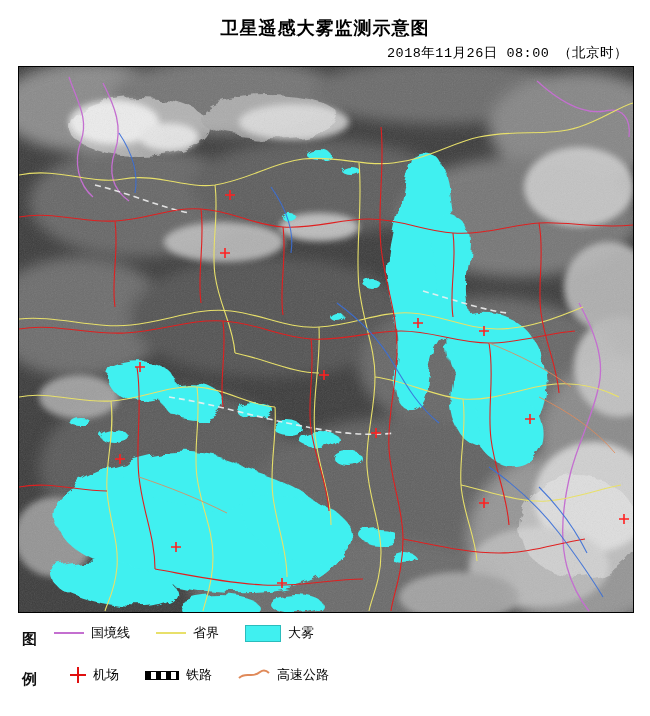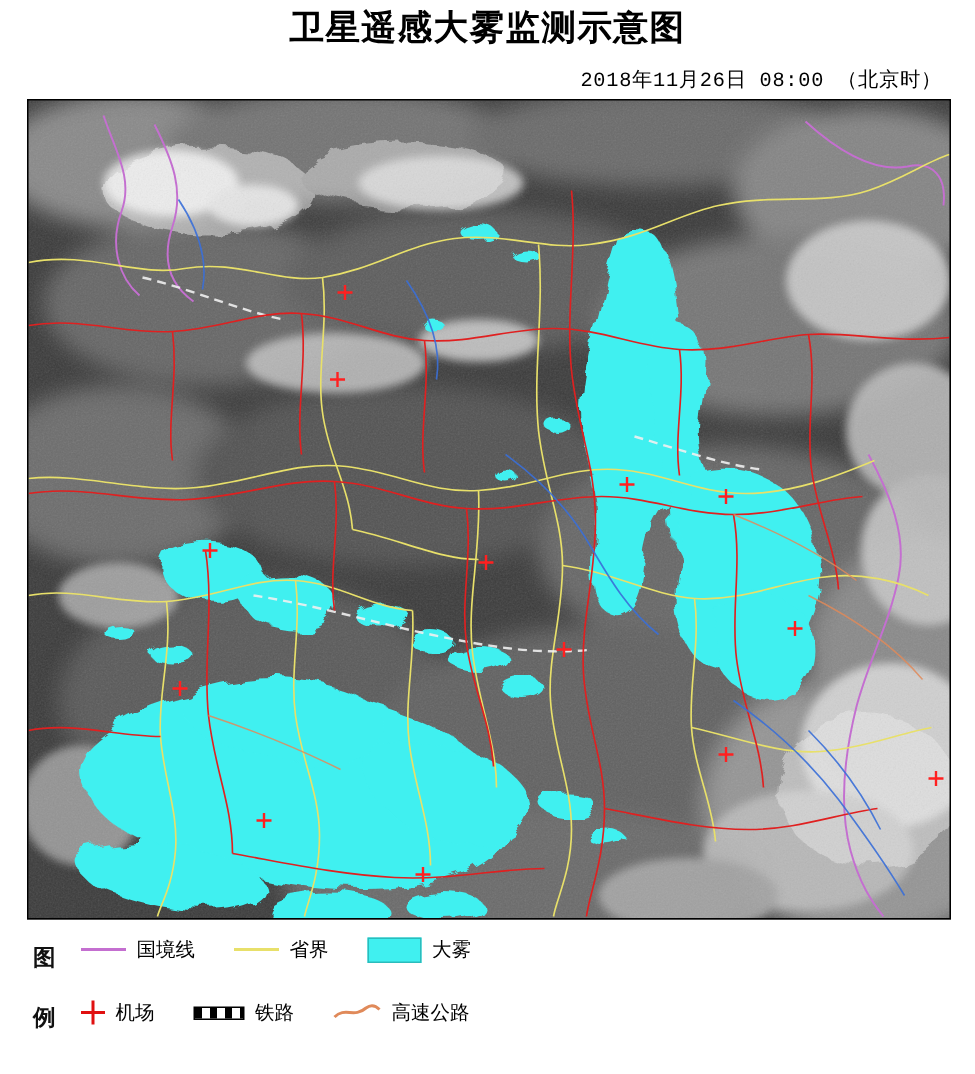--- a/index.html
+++ b/index.html
@@ -5,23 +5,23 @@
   html,body{margin:0;padding:0;}
   body{
     width:650px;height:716px;
     background:#ffffff;
     font-family:"Liberation Sans","DejaVu Sans",sans-serif;
     color:#111;
     overflow:hidden;
     position:relative;
   }
   .title{
-    position:absolute;top:3px;left:0;width:650px;
+    position:absolute;top:16px;left:0;width:650px;
     text-align:center;
-    font-size:23px;font-weight:bold;letter-spacing:1px;
+    font-size:18px;font-weight:bold;letter-spacing:1px;
     color:#000;
   }
   .datetime{
     position:absolute;top:44px;right:22px;
     font-size:13.5px;color:#000;
     letter-spacing:0.5px;
     font-family:Liberation Mono, monospace;
   }
   .map-frame{
     position:absolute;left:18px;top:66px;
@@ -305,21 +305,21 @@
     <div class="lg-item">
       <span class="swatch-line yellow"></span>
       <span class="lbl">省界</span>
     </div>
     <div class="lg-item">
       <span class="swatch-box"></span>
       <span class="lbl">大雾</span>
     </div>
   </div>
 
-  <div class="lg-row" style="left:36px;top:46px;justify-content:space-between;">
+  <div class="lg-row" style="left:52px;top:46px;justify-content:space-between;">
     <div class="lg-item">
       <span class="plus-icon"></span>
       <span class="lbl">机场</span>
     </div>
     <div class="lg-item">
       <span class="swatch-rail"></span>
       <span class="lbl">铁路</span>
     </div>
     <div class="lg-item">
       <span class="swatch-hw">

